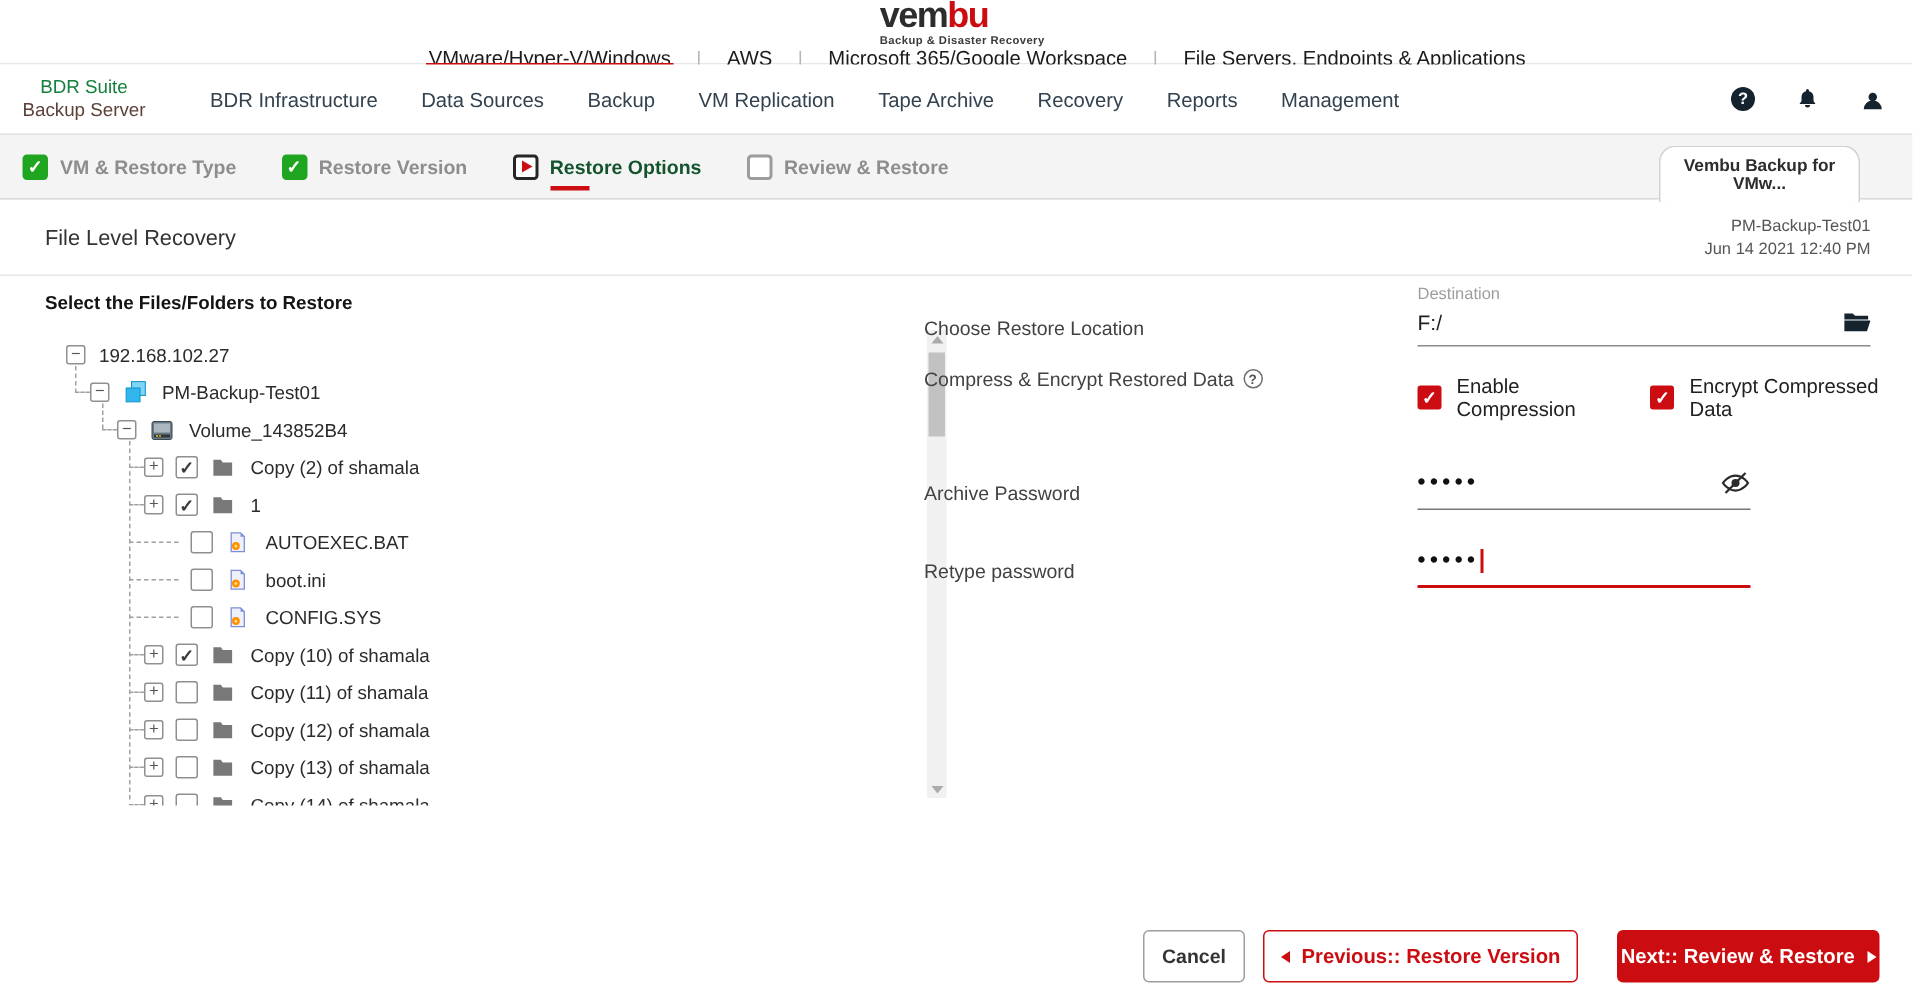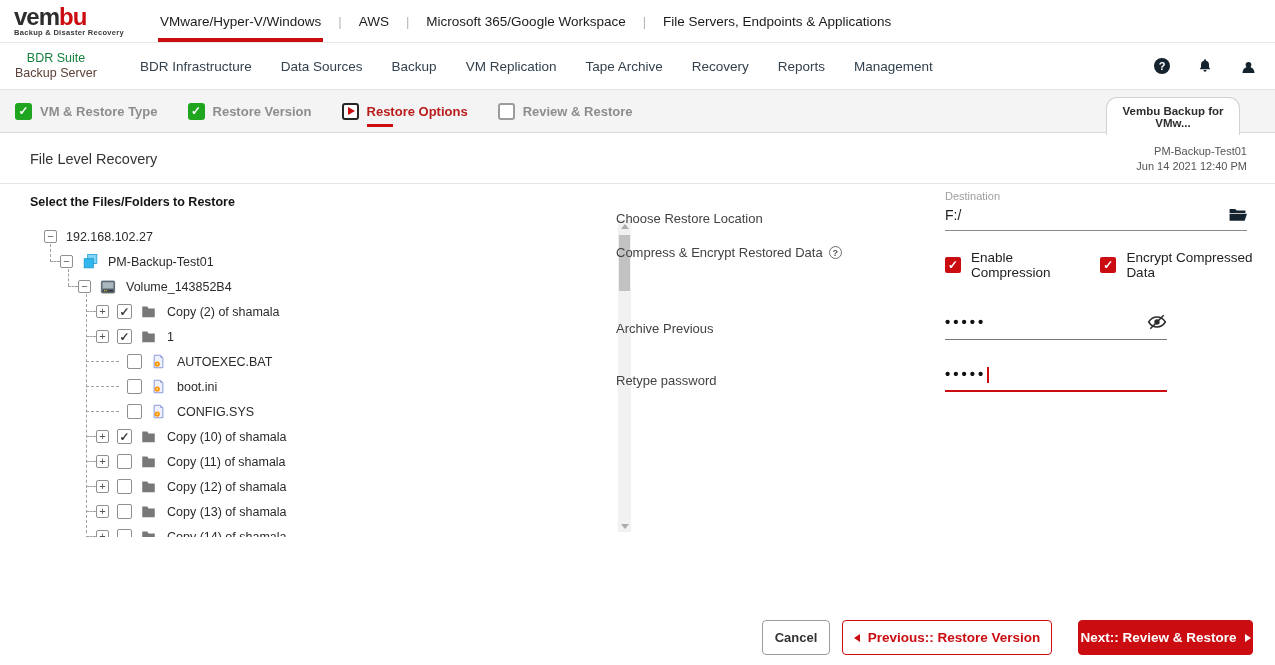--- a/index.html
+++ b/index.html
@@ -2,21 +2,21 @@
 <html style="--red: #cb0d12; --green: #1fa51f;"><head>
 <meta charset="utf-8">
 <style>
   :root{ --red:#cb0d12; --green:#1fa51f; }
   *{box-sizing:border-box; margin:0; padding:0;}
   body{font-family:"Liberation Sans", sans-serif; background:#fff;}
   .page{position:relative; width:1275px; height:665px; background:#fff; overflow:hidden;}
 
   
   .topbar{position:absolute; top:0; left:0; right:0; height:43px; background:#fff;
-          border-bottom:1px solid #e8e8e8; display:flex; align-items:center;}
+          border-bottom:1px solid #e8e8e8; display:flex; align-items:center;flex-direction:column;}
   .logo{width:130px; padding-left:14px; cursor:pointer;}
   .logo-word{font-size:24px; font-weight:bold; letter-spacing:-1px; color:#2d2d2d; line-height:22px;}
   .logo-word .red{color:var(--red);}
   .logo-tag{font-size:7.5px; color:#3a3a3a; letter-spacing:.3px; font-weight:bold;}
   .product-nav{display:flex; align-items:center; height:100%; margin-left:28px;}
   .ptab{font-size:13.5px; color:#1b1b1b; height:100%; display:flex; align-items:center;
         position:relative; cursor:pointer; padding:0 2px;}
   .ptab.active::after{content:""; position:absolute; left:0; right:0; bottom:0; height:4px; background:var(--red);}
   .psep{color:#b5b5b5; margin:0 15px; font-size:13px;}
 
@@ -33,21 +33,21 @@
   .icon-help{width:16px; height:16px; border-radius:50%; background:#15232e; color:#fff;
              display:flex; align-items:center; justify-content:center; font-size:11px; font-weight:bold;}
   .icon-help::after{content:"?";}
 
   
   .stepsbar{position:absolute; top:89px; left:0; right:0; height:44px; background:#f4f4f4;
             border-top:1px solid #e2e2e2; border-bottom:1px solid #dadada;
             display:flex; align-items:center; padding-left:15px;text-align:center;}
   .step{display:flex; align-items:center; gap:8px; margin-right:30px; cursor:pointer;}
   .slabel{font-size:13px; font-weight:600; color:#8d8d8d; position:relative;}
-  .step.current .slabel{color:#b91c1c; font-weight:bold;}
+  .step.current .slabel{color:#14532d; font-weight:bold;}
   .step.current .slabel::after{content:""; position:absolute; left:0; bottom:-8px; width:26px; height:3px; background:var(--red);}
   .sicon{width:17px; height:17px; border-radius:3px; display:flex; align-items:center; justify-content:center; flex:0 0 auto;}
   .sicon.done{background:var(--green); color:#fff; font-size:12px; font-weight:bold;}
   .sicon.done::after{content:"✓";}
   .sicon.current{background:#fff; border:2px solid #262626;}
   .sicon.current::after{content:""; display:block; margin-left:2px;
       border-left:7px solid var(--red); border-top:4.5px solid transparent; border-bottom:4.5px solid transparent;}
   .sicon.pending{background:#fff; border:2px solid #9c9c9c;}
   .context-tab{position:absolute; right:35px; top:7px; height:38px; width:134px; background:#fff;
                border:1px solid #d2d2d2; border-bottom:none; border-radius:11px 11px 0 0;
@@ -391,21 +391,21 @@
         <span class="rcb"></span>
         <span class="cb-label">Enable Compression</span>
       </div>
       <div class="cb-row">
         <span class="rcb"></span>
         <span class="cb-label">Encrypt Compressed Data</span>
       </div>
     </div>
 
   <div class="opt-label" style="top:321px;">
-    <span>Archive Previous</span>
+    <span>Archive Password</span>
   </div>
   <div class="pw-group pw1">
     <div class="pw-row">
       <span class="dots">•••••</span>
       <span class="eye" id="eye-icon">
           <svg viewBox="0 0 24 24" width="20" height="20">
             <path d="M2 12s3.8-6 10-6 10 6 10 6-3.8 6-10 6S2 12 2 12z" fill="none" stroke="#2b2b2b" stroke-width="1.8"></path>
             <circle cx="12" cy="12" r="3.2" fill="#2b2b2b"></circle>
             <path d="M4 20 20 4" stroke="#2b2b2b" stroke-width="1.8"></path>
           </svg>

